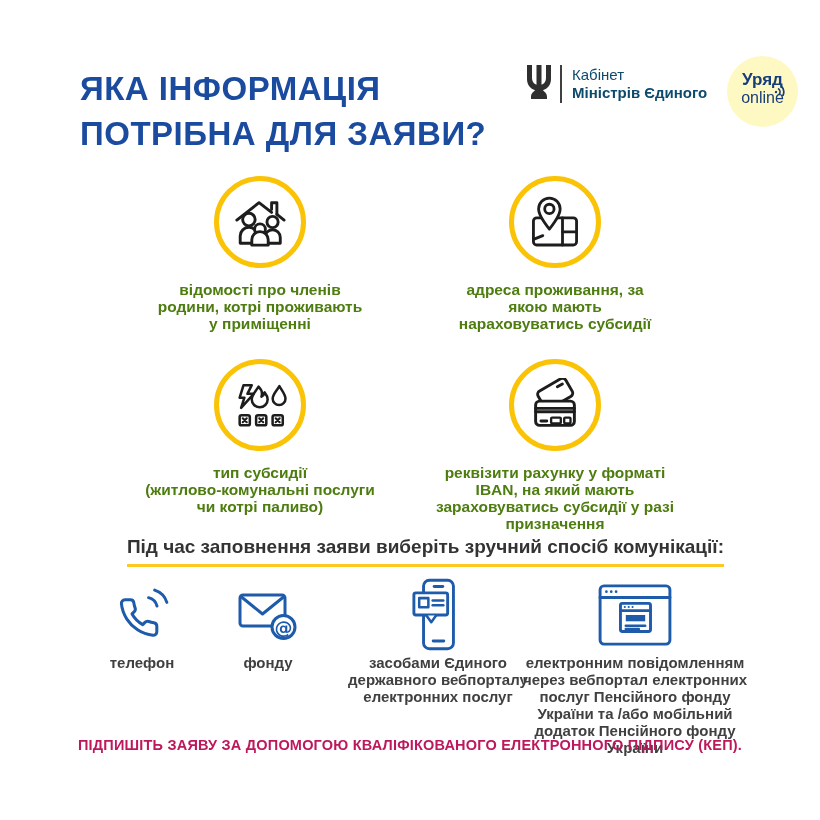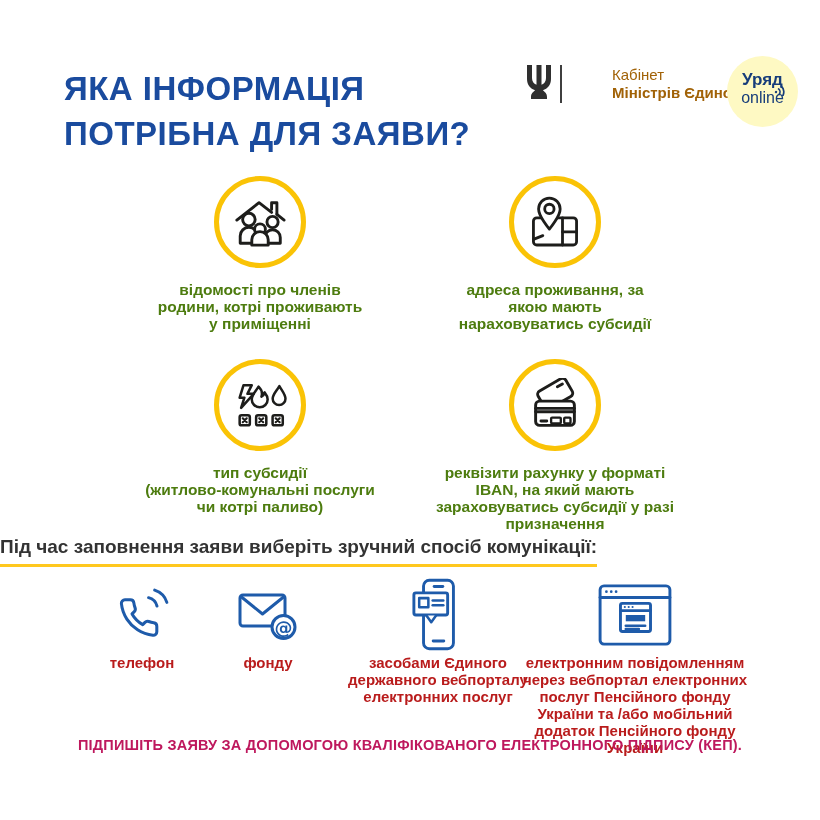--- a/index.html
+++ b/index.html
@@ -3,27 +3,27 @@
 <meta charset="utf-8">
 <style>
   html, body { margin:0; padding:0; background:#ffffff; }
   .page {
     position:relative; width:820px; height:820px; background:#ffffff;
     font-family:"Liberation Sans", sans-serif; overflow:hidden;
   }
 
   
   .title {
-    position:absolute; left:64px; top:66px;
+    position:absolute; left:80px; top:66px;
     color:#1a4b9e; font-size:33px; font-weight:bold;
     line-height:45px; letter-spacing:0.5px; white-space:pre-line;
   }
   .gov-logo { position:absolute; left:526px; top:62px; display:flex; align-items:center; }
   .gov-logo .divider { width:2px; height:38px; background:#3f3f3f; margin:0 10px 0 8px; }
-  .gov-logo .gov-text { color:#a16207; font-size:15px; line-height:18px;margin-left:40px; }
+  .gov-logo .gov-text { color:#0c4a6e; font-size:15px; line-height:18px; }
   .gov-text .l1 { font-weight:normal; }
   .gov-text .l2 { font-weight:bold; }
 
   .badge {
     position:absolute; left:727px; top:56px; width:71px; height:71px;
     border-radius:50%; background:#fef9c3; text-align:center; box-sizing:border-box;
     padding-top:14px; color:#173d7a;
   }
   .badge .b1 { font-size:17px; font-weight:bold; line-height:19px; }
   .badge .b2 { font-size:16px; line-height:17px; }
@@ -40,34 +40,34 @@
     width:82px; height:82px; border:5px solid #fac306; border-radius:50%;
     margin:0 auto; display:flex; align-items:center; justify-content:center;
     background:#ffffff;
   }
   .info-caption {
     margin-top:13px; font-size:15.5px; font-weight:bold; line-height:17px;
     color:#4d7c0f; white-space:pre-line;
   }
 
   
-  .comm-heading-wrap { position:absolute; top:536px; left:0; width:712px; text-align:left; }
+  .comm-heading-wrap { position:absolute; top:536px; left:0; width:712px; text-align:right;padding-left:12px; }
   .comm-heading {
     display:inline-block; font-size:19px; font-weight:bold; color:#333333;
     padding-bottom:6px; border-bottom:3px solid #ffc81e;
   }
   .comm-item { position:absolute; top:578px; transform:translateX(-50%); text-align:center; }
   .ci-1 { left:142px; width:160px; }
   .ci-2 { left:268px; width:160px; }
   .ci-3 { left:438px; width:230px; }
   .ci-4 { left:635px; width:250px; }
   .comm-icon-box { height:74px; display:flex; align-items:center; justify-content:center; }
   .comm-label {
     margin-top:2px; font-size:15px; font-weight:bold; line-height:17px;
-    color:#b91c1c; white-space:pre-line;
+    color:#404040; white-space:pre-line;
   }
 
   
   .footer-note {
     position:absolute; top:737px; left:0; width:820px; text-align:center;
     font-size:14.5px; font-weight:bold; color:#be185d; letter-spacing:0.2px;
   }
 
   
   .dark-stroke { stroke:#1d1d1b; fill:none; stroke-linecap:round; stroke-linejoin:round; }

